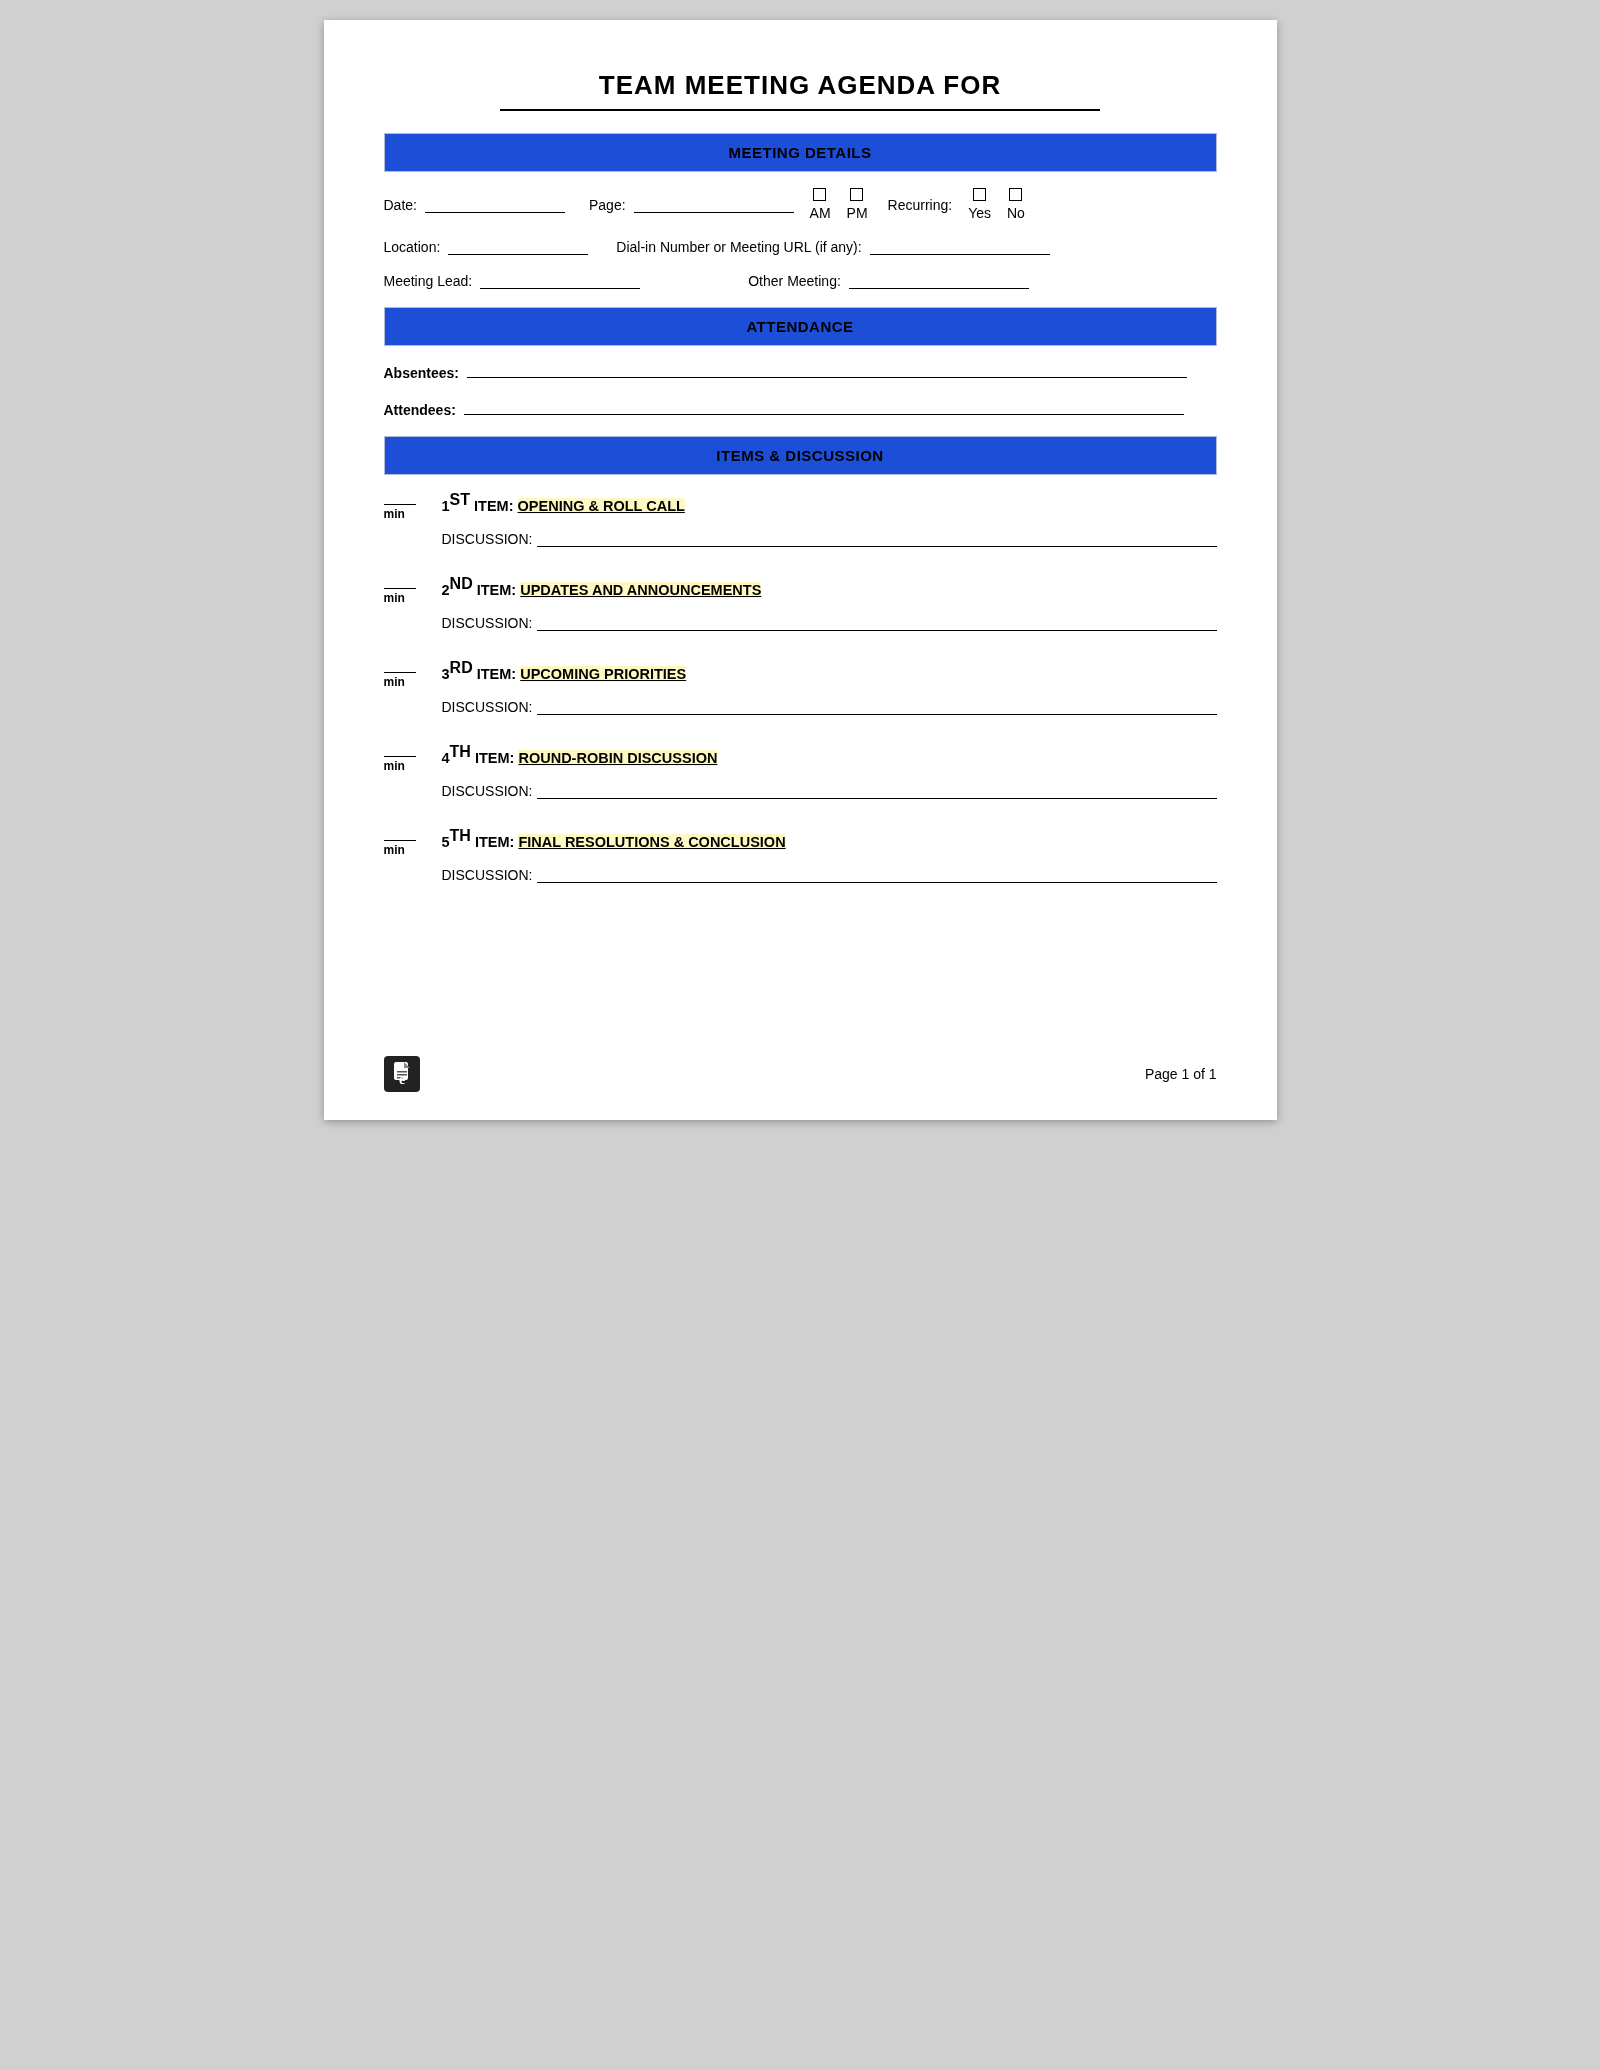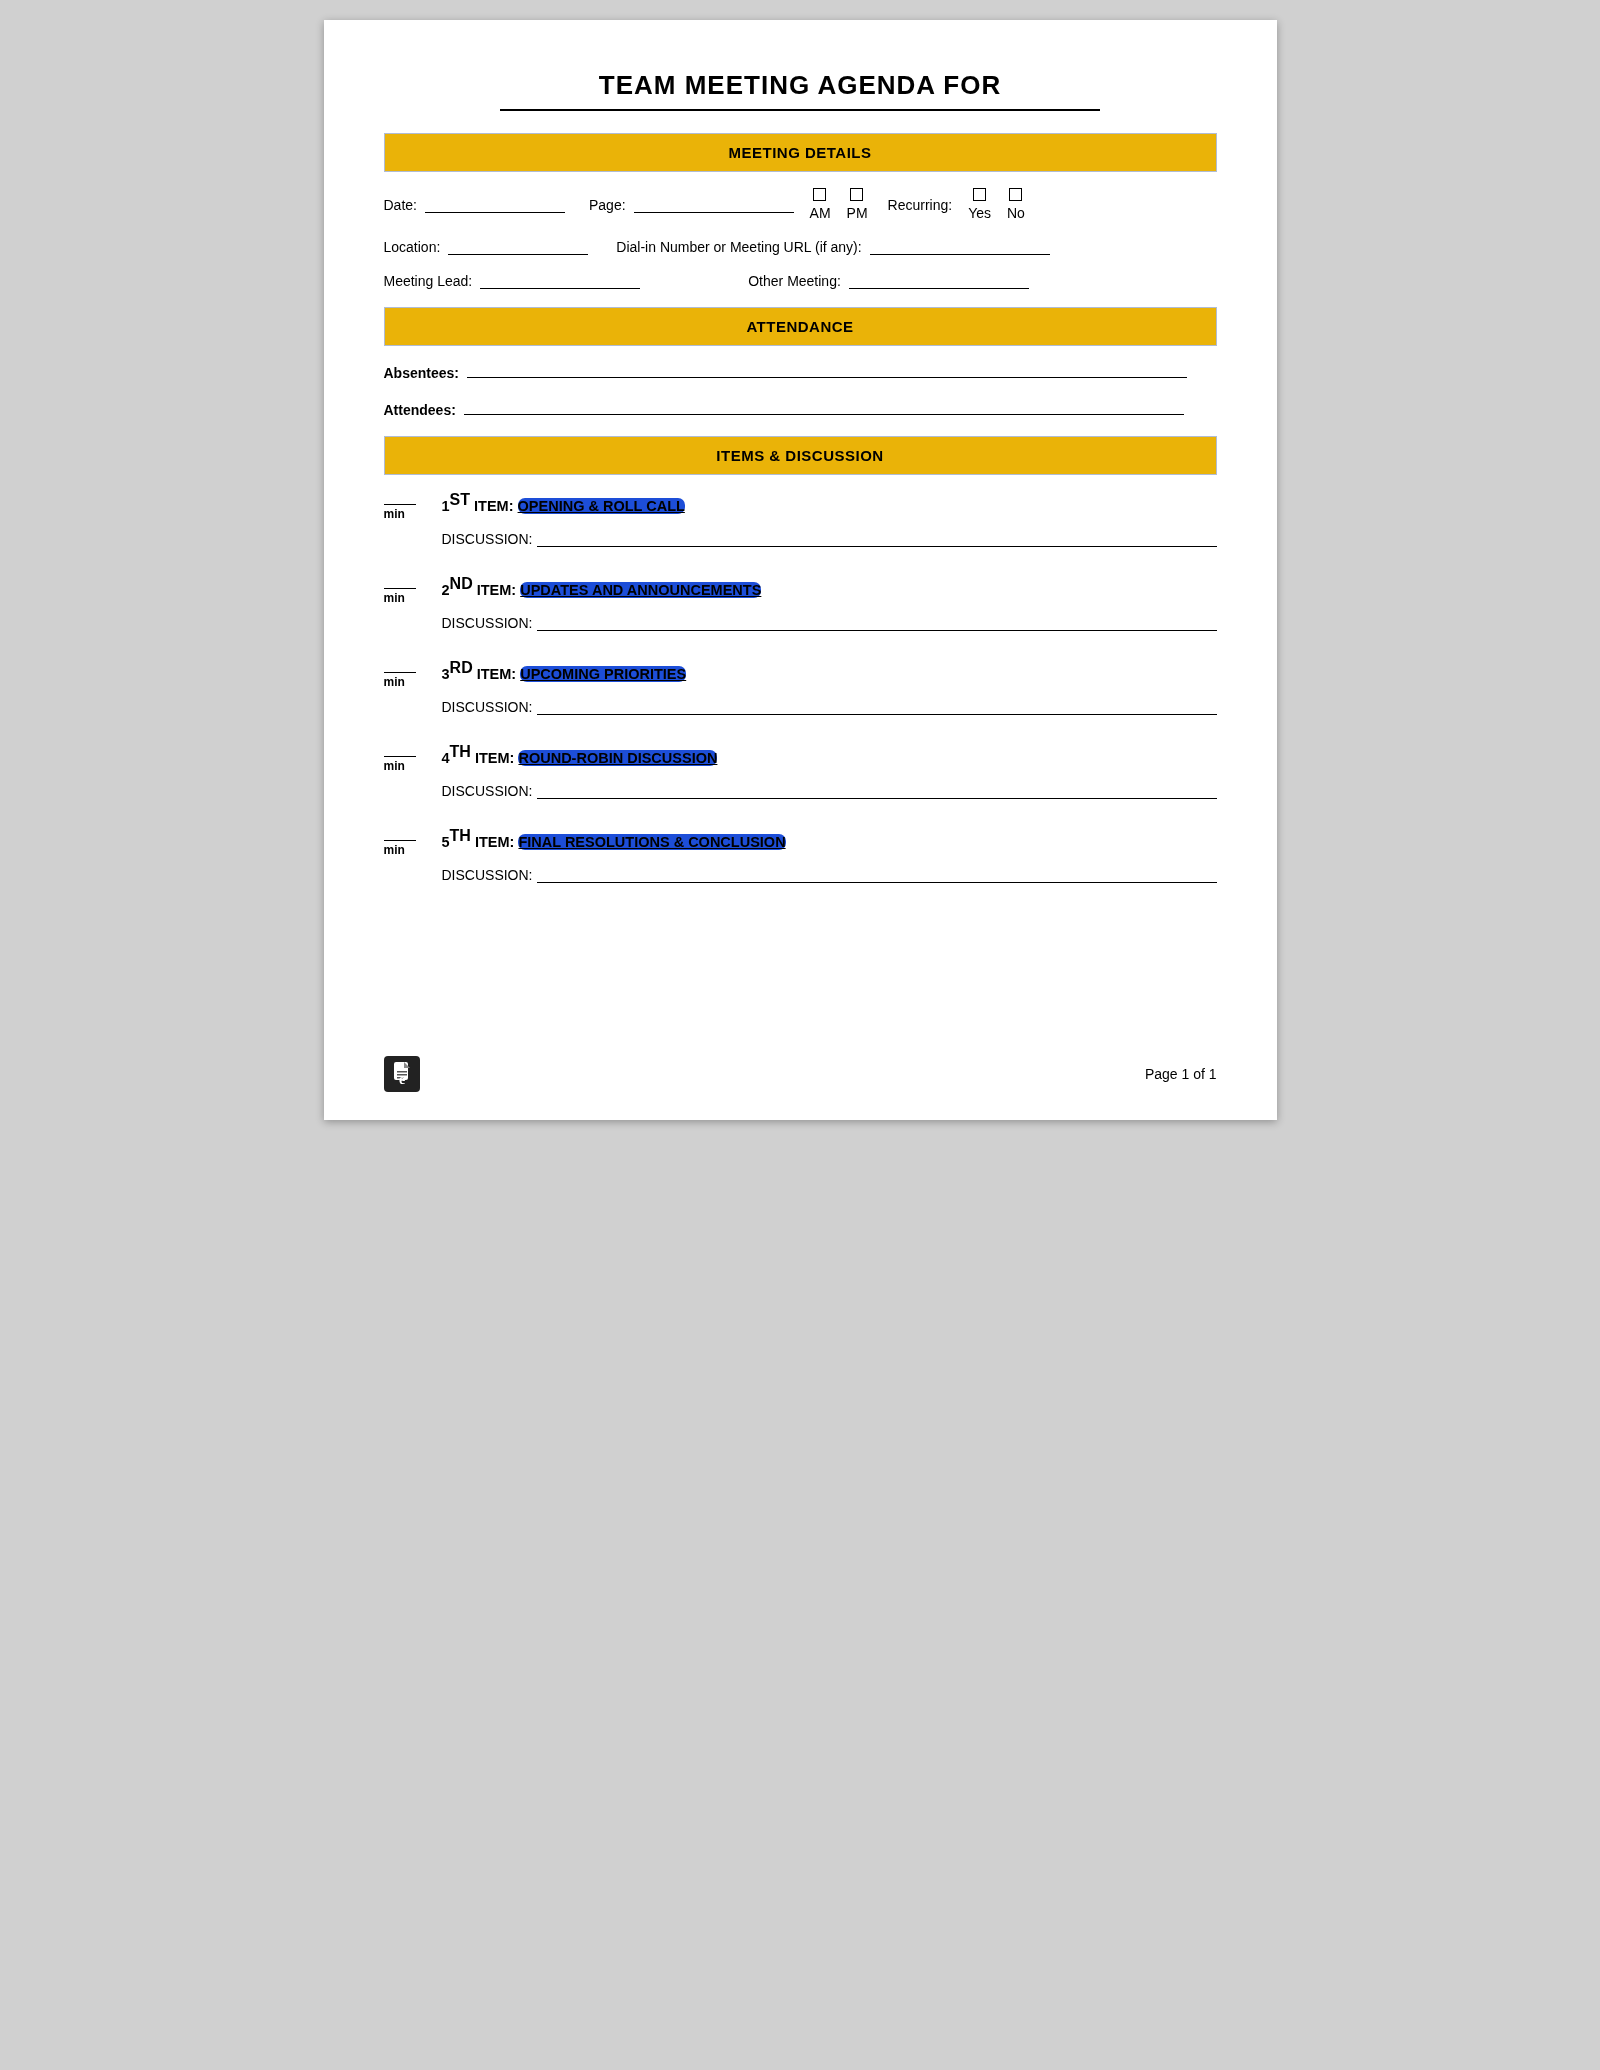--- a/index.html
+++ b/index.html
@@ -37,21 +37,21 @@
 
     .title-underline {
       border: none;
       border-bottom: 2px solid #000;
       width: 72%;
       margin: 8px auto 0 auto;
       display: block;
     }
 
     .section-header {
-      background-color: #eab308;
+      background-color: #1d4ed8;
       text-align: center;
       padding: 10px 8px;
       font-weight: 900;
       font-size: 15px;
       letter-spacing: 0.5px;
       margin-bottom: 16px;
       border: 1px solid #b0bcd4;
     }
 
     .details-section {
@@ -171,24 +171,23 @@
 
     .item-ordinal {
       font-weight: 900;
     }
 
     .item-ordinal sup {
       font-size: 16px;
     }
 
     .item-keyword {
-      background-color: #1d4ed8;
+      background-color: #fef9c3;
       font-weight: 900;
       text-decoration: underline;
-      border-radius: 7px;
     }
 
     .discussion-row {
       display: flex;
       align-items: center;
       margin-top: 10px;
       margin-left: 58px;
       font-size: 14px;
     }
 

